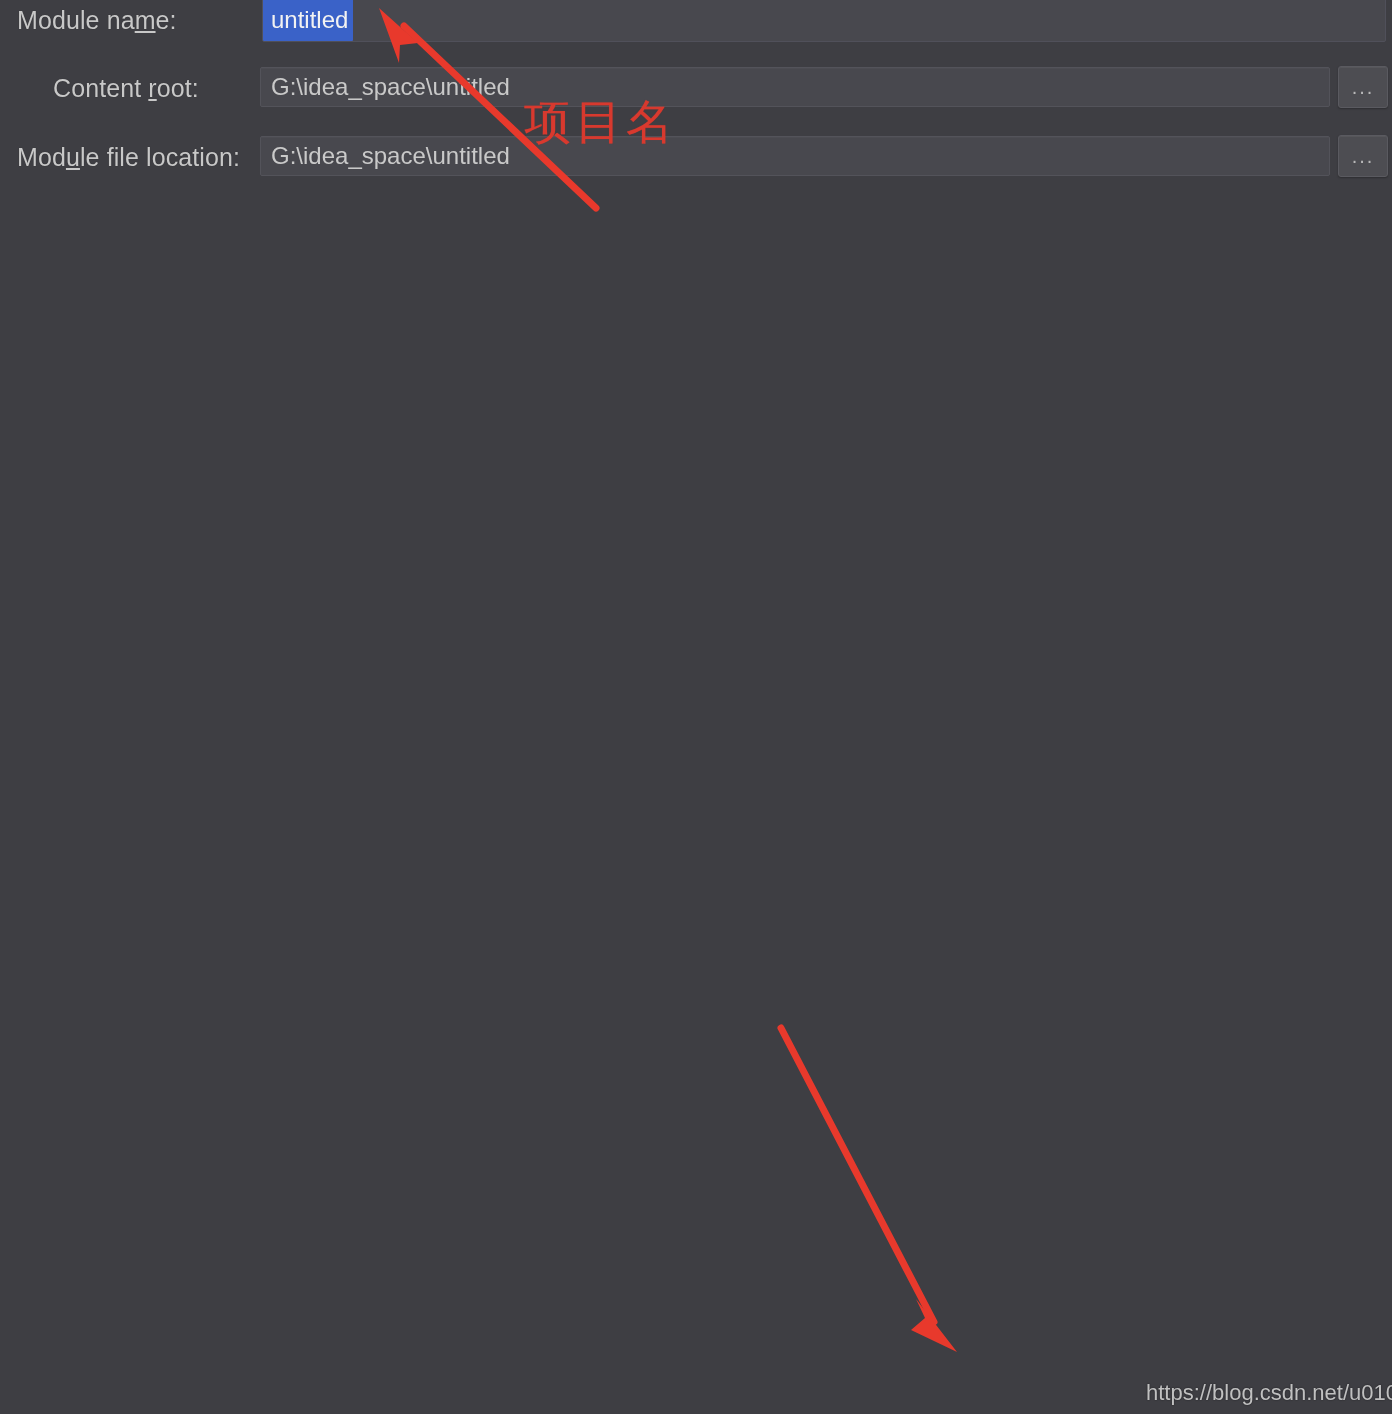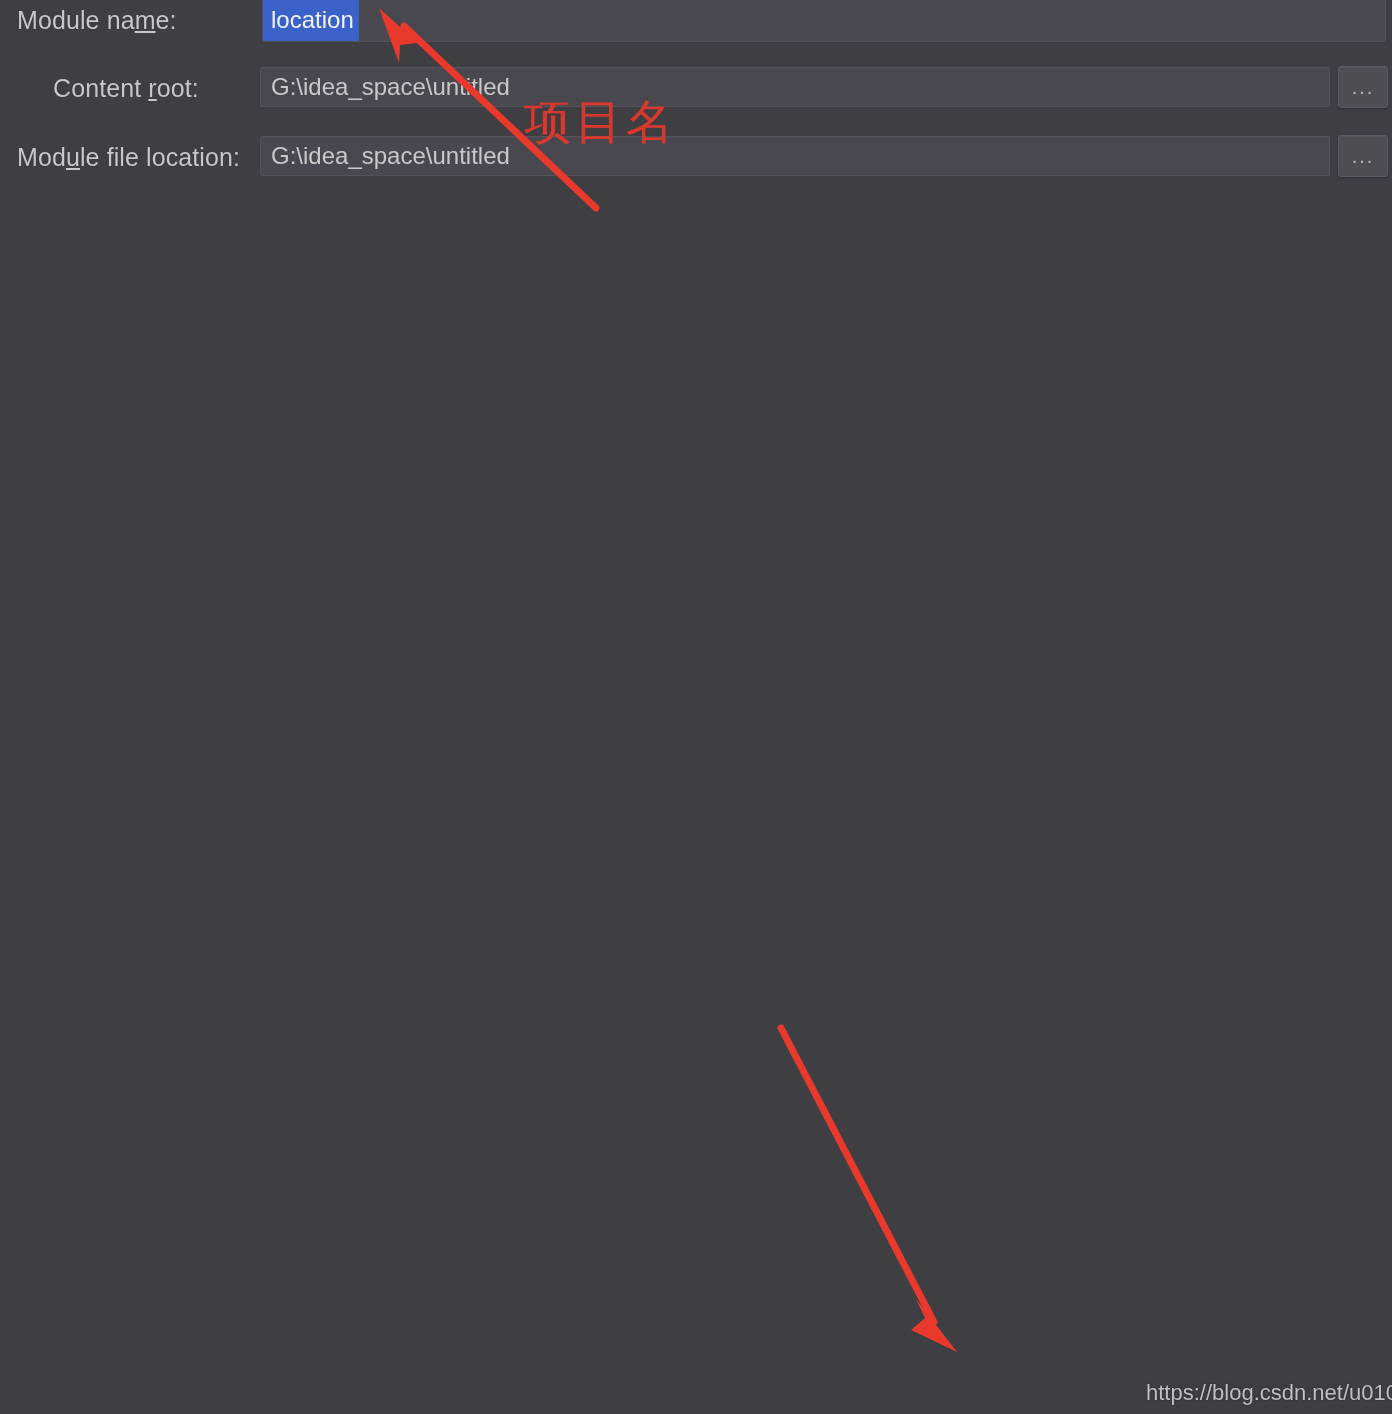--- a/index.html
+++ b/index.html
@@ -148,21 +148,21 @@
   }
 </style>
 </head>
 <body>
 
 <div class="form-area">
 
   <div class="row row-module-name">
     <div class="field-label">Module na<u>m</u>e:</div>
     <div class="text-field" id="fld-module-name">
-      <span class="value selected-text">location</span>
+      <span class="value selected-text">untitled</span>
     </div>
   </div>
 
   <div class="row row-content-root">
     <div class="field-label">Content <u>r</u>oot:</div>
     <div class="text-field" id="fld-content-root">
       <span class="value">G:\idea_space\untitled</span>
     </div>
     <div class="browse-button" id="btn-browse-content-root">
       <span>...</span>

